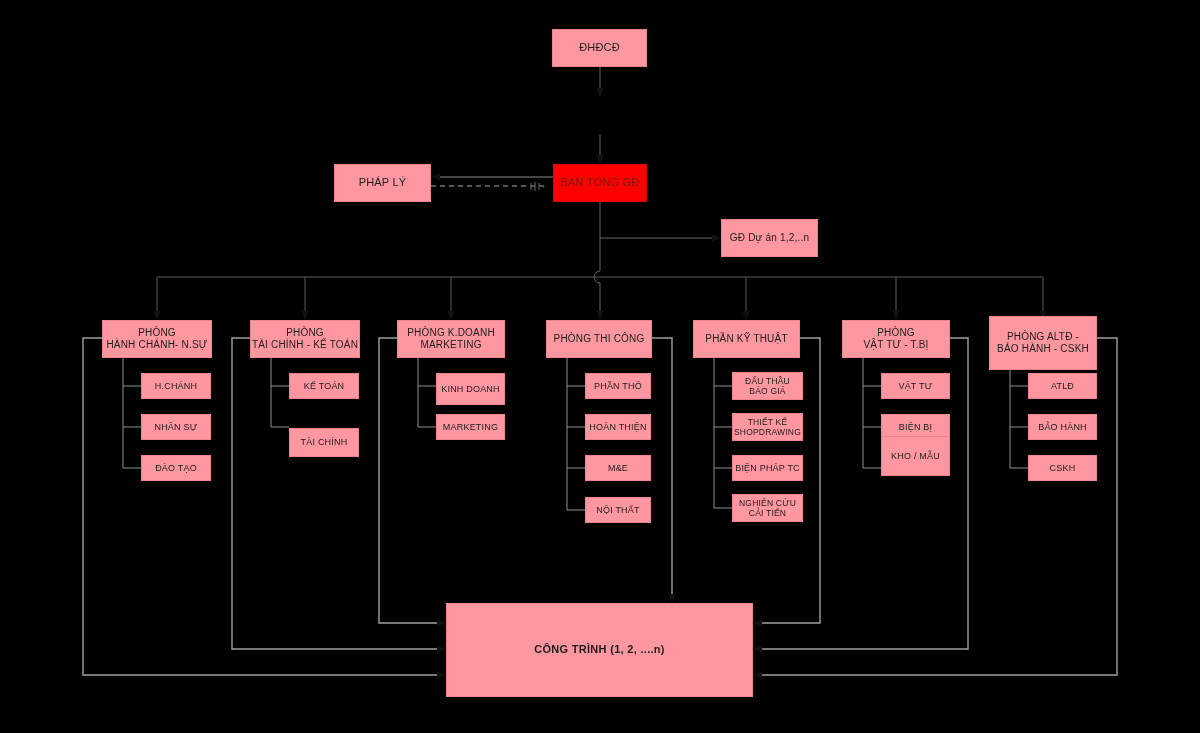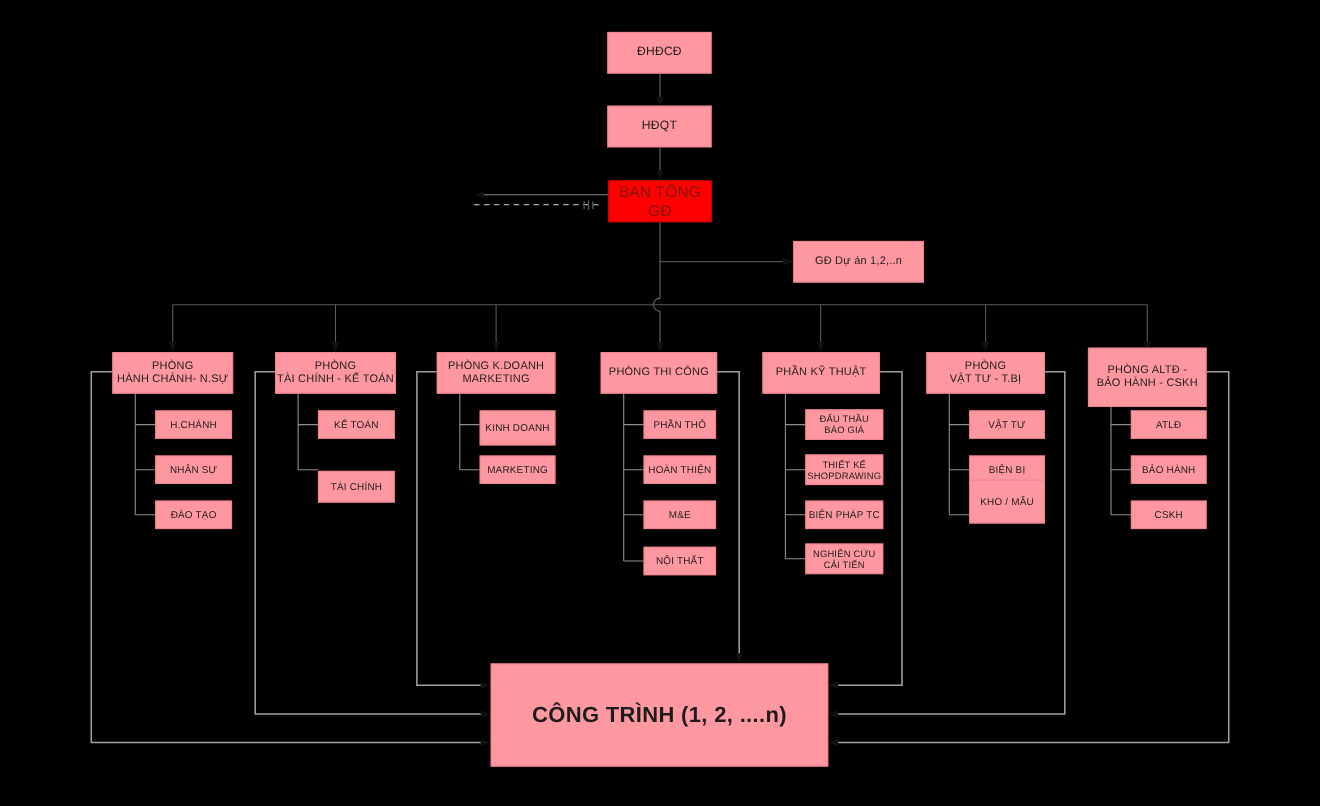--- a/index.html
+++ b/index.html
@@ -10,27 +10,27 @@
   }
   #connectors{position:absolute;left:0;top:0;width:1200px;height:733px;}
   .box{
     position:absolute;display:flex;align-items:center;justify-content:center;
     text-align:center;white-space:pre-line;box-sizing:border-box;
     line-height:1.22;letter-spacing:.2px;
   }
   .pink{background:var(--pink,#FF97A0);border:1px solid rgba(226,115,127,.55);}
   .red{background:var(--red,#FF0000);border:1px solid #d40000;color:var(--ceo-text,#7B150F);}
   .top-box{font-size:11px;}
-  .ceo{font-size:14px;}
+  .ceo{font-size:11px;}
   .side-box{font-size:11px;}
   .pd-box{font-size:10px;}
   .hdr{font-size:10px;}
   .child{font-size:9px;}
   .child.two-line{font-size:8.5px;line-height:1.18;}
-  .projects{font-size:20px;font-weight:bold;letter-spacing:.3px;}
+  .projects{font-size:11px;font-weight:bold;letter-spacing:.3px;}
 </style>
 </head>
 <body>
 
 <div id="stage" style="--pink: #FF97A0; --red: #FF0000; --ceo-text: #7B150F; --text: #1C1C1C;">
 
   <svg id="connectors" viewBox="0 0 1200 733" xmlns="http://www.w3.org/2000/svg">
     <defs>
       <marker id="ah" markerWidth="9" markerHeight="7" refX="0" refY="3.5" orient="auto" markerUnits="userSpaceOnUse">
         <path d="M0,0 L9,3.5 L0,7 Z" fill="#111"></path>
@@ -83,23 +83,23 @@
       <path d="M250,338 H232 V649 H437" marker-end="url(#ah)"></path>
       <path d="M397,338 H379 V623 H437" marker-end="url(#ah)"></path>
       <path d="M652,338 H672 V594" marker-end="url(#ah)"></path>
       <path d="M800,338 H820 V623 H762" marker-end="url(#ah)"></path>
       <path d="M950,338 H968 V649 H762" marker-end="url(#ah)"></path>
       <path d="M1097,338 H1117 V675 H762" marker-end="url(#ah)"></path>
     </g>
   </svg>
 
   <div class="box pink top-box" style="left:552px;top:29px;width:95px;height:38px">ĐHĐCĐ</div>
-  <div class="box pink top-box" style="left:552px;top:96px;width:95px;height:38px">HĐQT</div>
   <div class="box red ceo" style="left:553px;top:164px;width:94px;height:38px">BAN TỔNG GĐ</div>
-  <div class="box pink pd-box" style="left:721px;top:219px;width:119px;height:38px">GĐ Dự án 1,2,..n</div>
+  <div class="box pink side-box" style="left:334px;top:164px;width:97px;height:38px">PHÁP LÝ</div>
+  <div class="box pink pd-box" style="left:721px;top:219px;width:97px;height:38px">GĐ Dự án 1,2,..n</div>
 
   <div class="box pink hdr" style="left:102px;top:320px;width:110px;height:38px">PHÒNG
 HÀNH CHÁNH- N.SỰ</div>
   <div class="box pink hdr" style="left:250px;top:320px;width:110px;height:38px">PHÒNG
 TÀI CHÍNH - KẾ TOÁN</div>
   <div class="box pink hdr" style="left:397px;top:320px;width:108px;height:38px">PHÒNG K.DOANH
 MARKETING</div>
   <div class="box pink hdr" style="left:546px;top:320px;width:106px;height:38px">PHÒNG THI CÔNG</div>
   <div class="box pink hdr" style="left:693px;top:320px;width:107px;height:38px">PHẦN KỸ THUẬT</div>
   <div class="box pink hdr" style="left:842px;top:320px;width:108px;height:38px">PHÒNG

